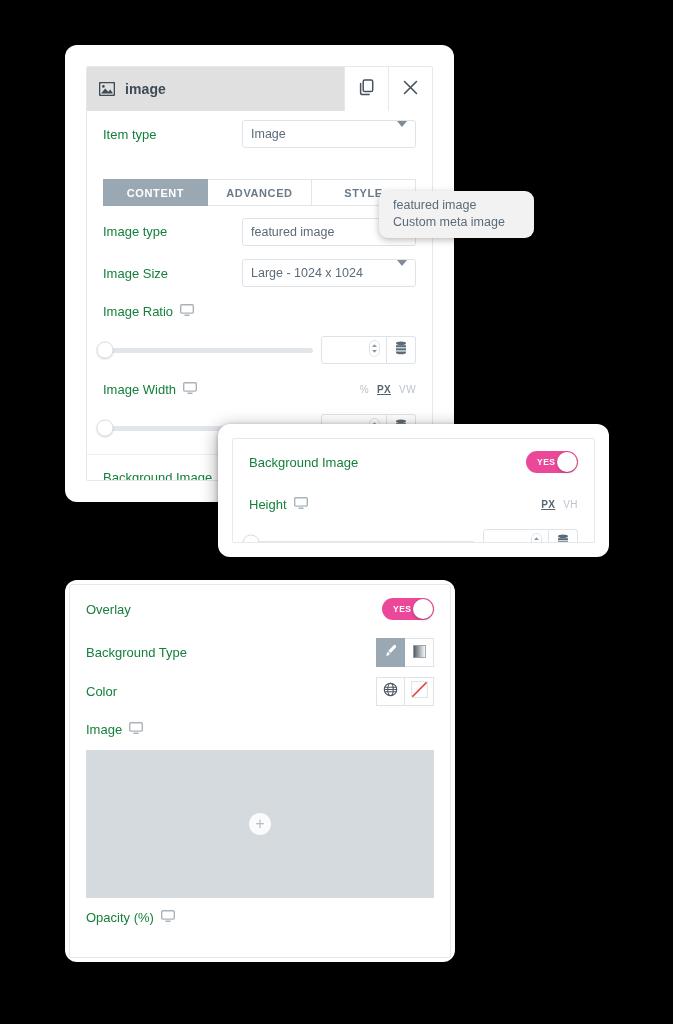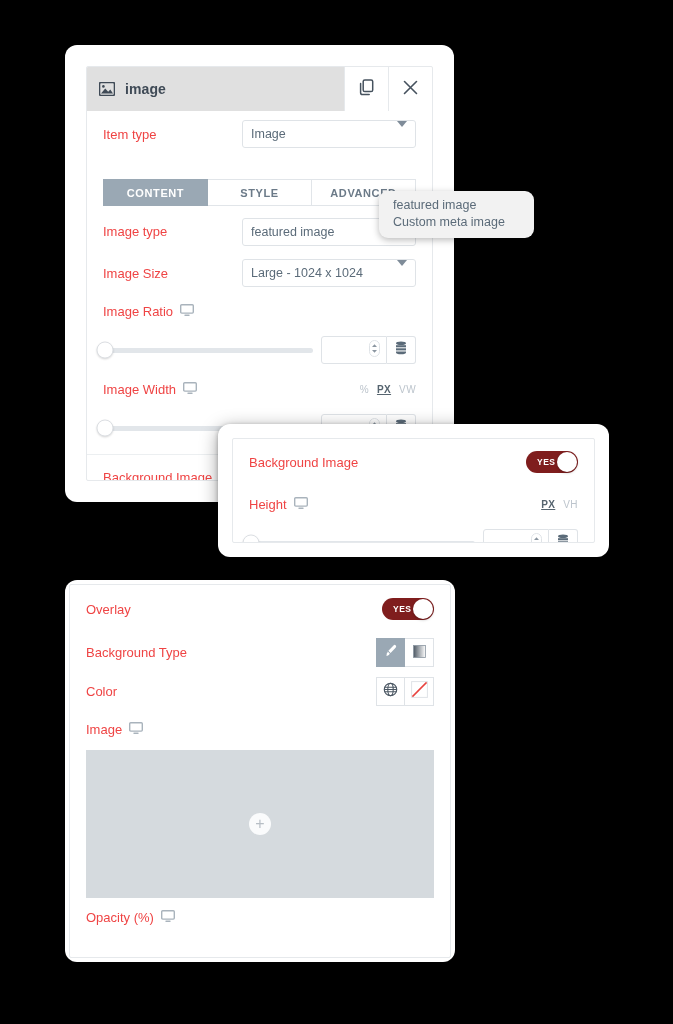--- a/index.html
+++ b/index.html
@@ -33,21 +33,21 @@
   .ph-icon { margin: 0 10px 0 12px; display:flex; align-items:center; }
   .ph-btns { position: absolute; right: 0; top: 0; height: 44px; display: flex; }
   .ph-btn {
     width: 44px; height: 44px; background:#fff; display:flex; align-items:center; justify-content:center;
     border-left: 1px solid #e6e9ec; cursor: pointer;
   }
 
   .row {
     display: flex; align-items: center; padding: 0 16px; min-height: 38px;
   }
-  .row-lbl { font-size: 13px; color: #ef4444; flex: 1; display:flex; align-items:center; gap:7px;}
+  .row-lbl { font-size: 13px; color: #15803d; flex: 1; display:flex; align-items:center; gap:7px;}
   .divider { height:1px; background:#eceff1; }
 
   
   .sel {
     width: 174px; height: 28px; border: 1px solid #dfe3e7; border-radius: 3px;
     display: flex; align-items: center; padding: 0 8px; font-size: 12.5px; color: #5b6b79;
     background: #fff; position: relative; cursor: pointer;
   }
   .sel .caret { position:absolute; right: 8px; top: 50%; transform: translateY(-50%); }
   .caret-tri {
@@ -91,21 +91,21 @@
   
   .toggle {
     width: 52px; height: 22px; border-radius: 11px; position: relative; cursor: pointer;
     display:flex; align-items:center;
   }
   .toggle .tknob {
     position:absolute; width: 20px; height: 20px; border-radius: 50%; background:#fff; top:1px;
     box-shadow: 0 1px 3px rgba(0,0,0,.26);
   }
   .toggle .tlabel { position:absolute; font-size: 8.5px; font-weight: bold; letter-spacing:.5px;}
-  .toggle.on { background: #7f1d1d; }
+  .toggle.on { background: #ec4899; }
   .toggle.on .tknob { right: 1px; }
   .toggle.on .tlabel { left: 11px; color: #ffffff; }
   .toggle.off { background: #e6e9ec; }
   .toggle.off .tknob { left: 1px; }
   .toggle.off .tlabel { right: 9px; color: #a9b2ba; }
 
   
   .btngroup { display: flex; }
   .gbtn {
     width: 29px; height: 29px; border: 1px solid #dfe3e7; display:flex; align-items:center; justify-content:center;
@@ -176,22 +176,22 @@
     <div class="row" style="height:46px;">
       <span class="row-lbl">Item type</span>
       <div class="sel">
         <span>Image</span>
         <span class="caret"><span class="caret-tri"></span></span>
       </div>
     </div>
 
     <div class="tabs">
       <div class="tab active">CONTENT</div>
+      <div class="tab">ADVANCED</div>
       <div class="tab">STYLE</div>
-      <div class="tab">ADVANCED</div>
     </div>
 
     <div class="row" style="height:45px;gap:16px;">
       <span class="row-lbl">Image type</span>
       <div class="sel">
         <span>featured image</span>
       </div>
     </div>
 
     <div class="row" style="height:38px;">

